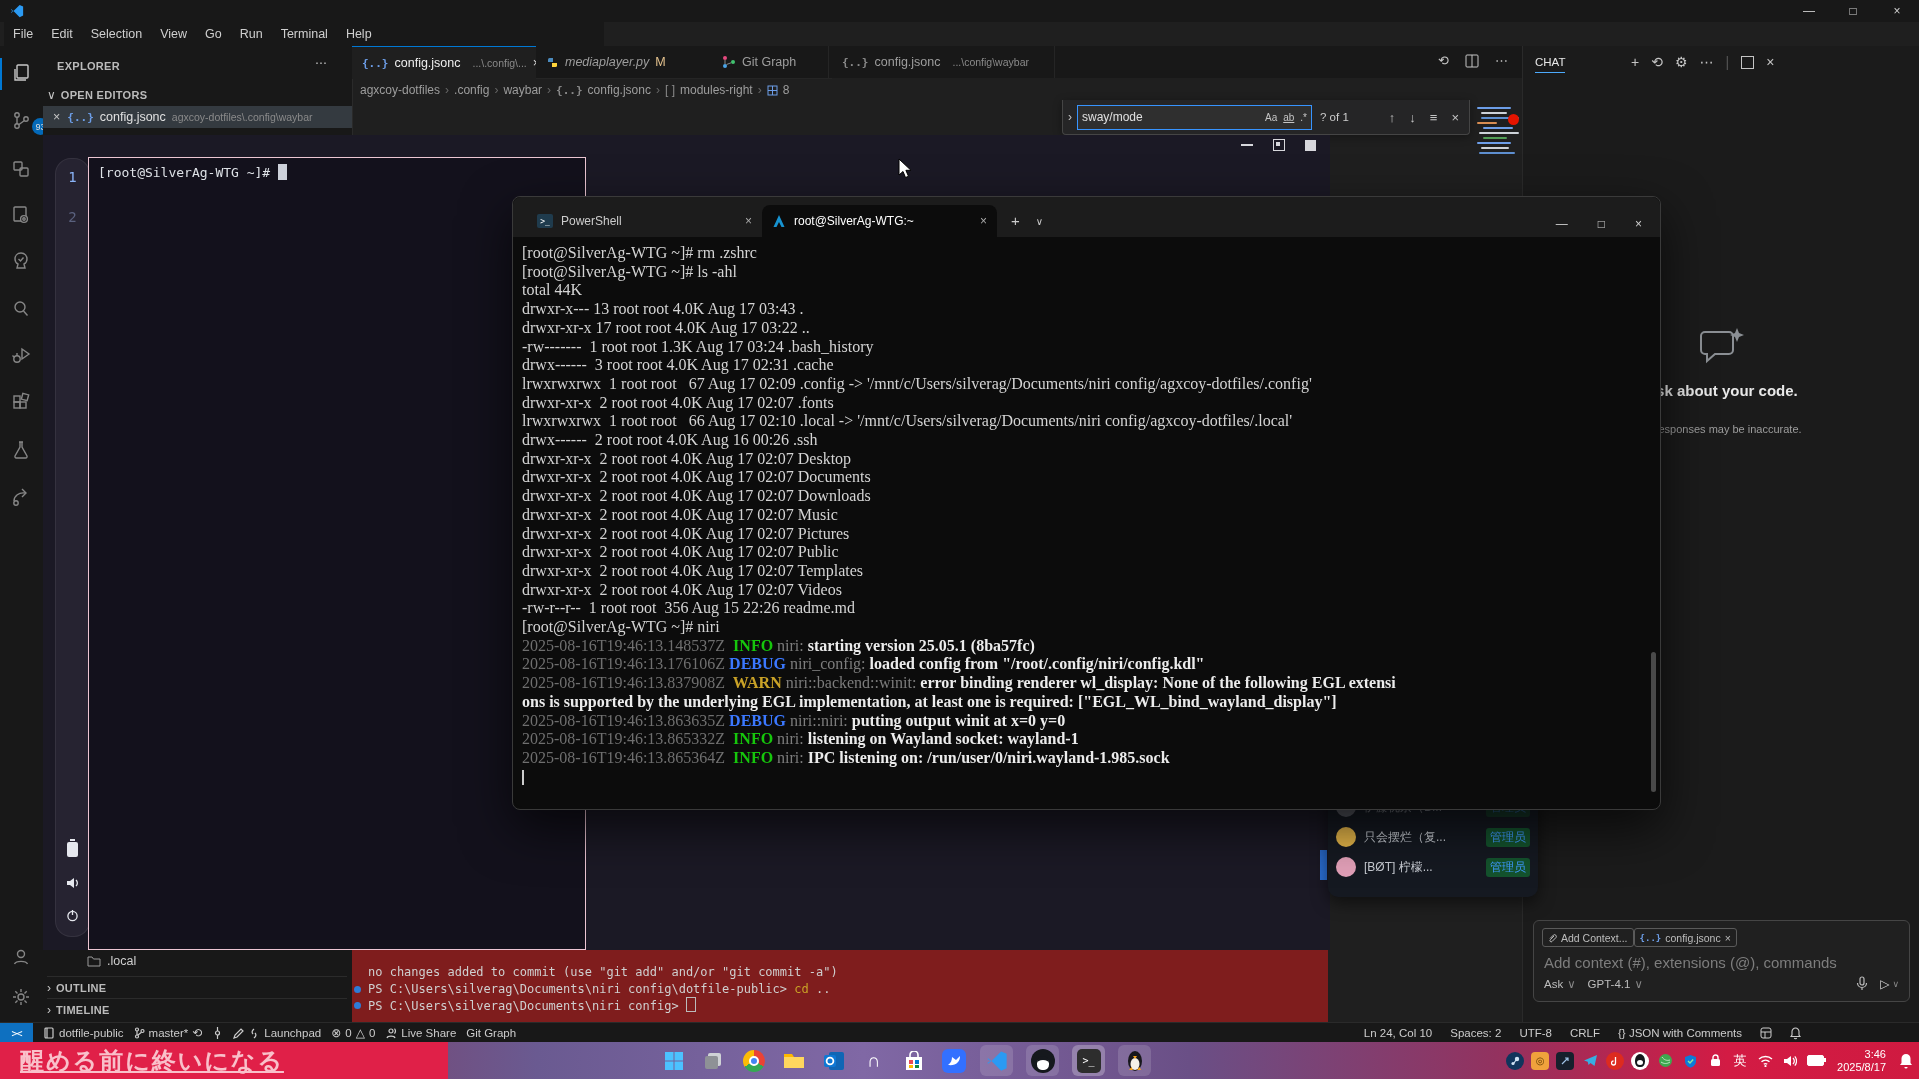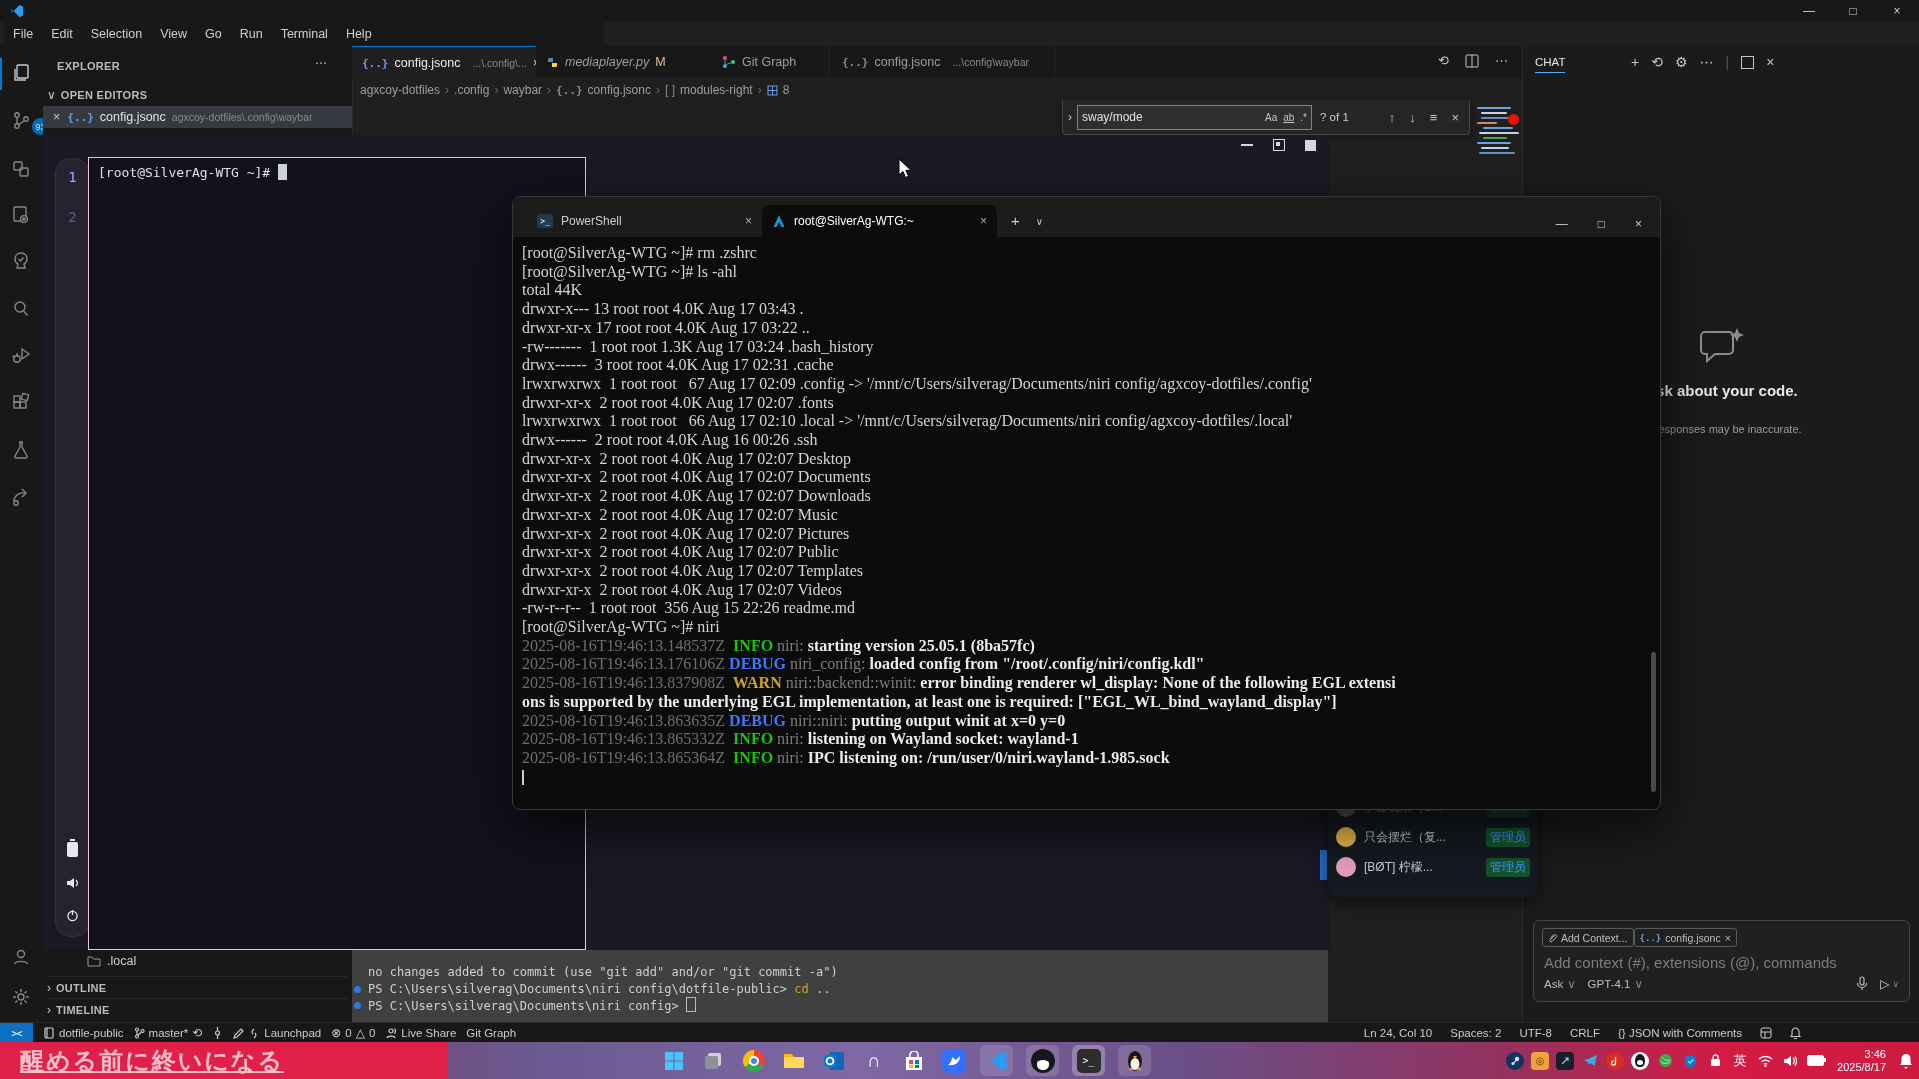--- a/index.html
+++ b/index.html
@@ -79,21 +79,21 @@
   .wtx{margin-left:auto;color:#aaa;font-size:12px;}
   #wt-body{position:absolute;left:1px;top:40px;width:1145px;height:570px;background:#0c0c0c;border-radius:0 0 8px 8px;
       overflow:hidden;padding:7px 0 0 8px;box-sizing:border-box;}
   .tl{font-family:Liberation Serif, serif;font-size:16px;line-height:18.7px;white-space:pre;color:#d4d4d4;}
   .tl .ts{color:#6f6f6f;} .tl .mod{color:#7d7d7d;}
   .tl .info{color:#16c60c;font-weight:bold;} .tl .dbg{color:#3b78ff;font-weight:bold;}
   .tl .warn{color:#c9a227;font-weight:bold;} .tl .msg{color:#ececec;font-weight:bold;}
   .beam{display:inline-block;width:2px;height:15px;background:#cccccc;vertical-align:-3px;}
   #wt-scroll{position:absolute;right:4px;top:455px;width:5px;height:140px;background:#4a4a4a;border-radius:3px;}
   
-  #panel{left:352px;top:950px;width:976px;height:72px;background:#404040;}
+  #panel{left:352px;top:950px;width:976px;height:72px;background:#7f1d1d;}
   .pl{font-family:"DejaVu Sans Mono",monospace;font-size:12px;line-height:16.5px;white-space:pre;color:#cfcfcf;
       padding-left:16px;position:relative;}
   .pl .y{color:#c9a227;} 
   .pdot{position:absolute;left:2px;top:5px;width:7px;height:7px;border-radius:50%;background:#2e7cd6;}
   .cur{display:inline-block;width:8px;height:13px;border:1px solid #bbb;vertical-align:-2px;}
   
   #taskbar{left:0;top:1042px;width:1919px;height:37px;
      background:linear-gradient(90deg,#b01c42 0%,#7e3b60 12%,#6a5a91 28%,#8068a5 45%,#6a4f86 62%,#93325f 78%,#d31b44 90%,#cf1a40 100%);}
   #tb-icons{position:absolute;left:660px;top:1px;height:35px;display:flex;align-items:center;gap:13px;}
   .tbi{width:27px;height:27px;display:flex;align-items:center;justify-content:center;border-radius:6px;}

